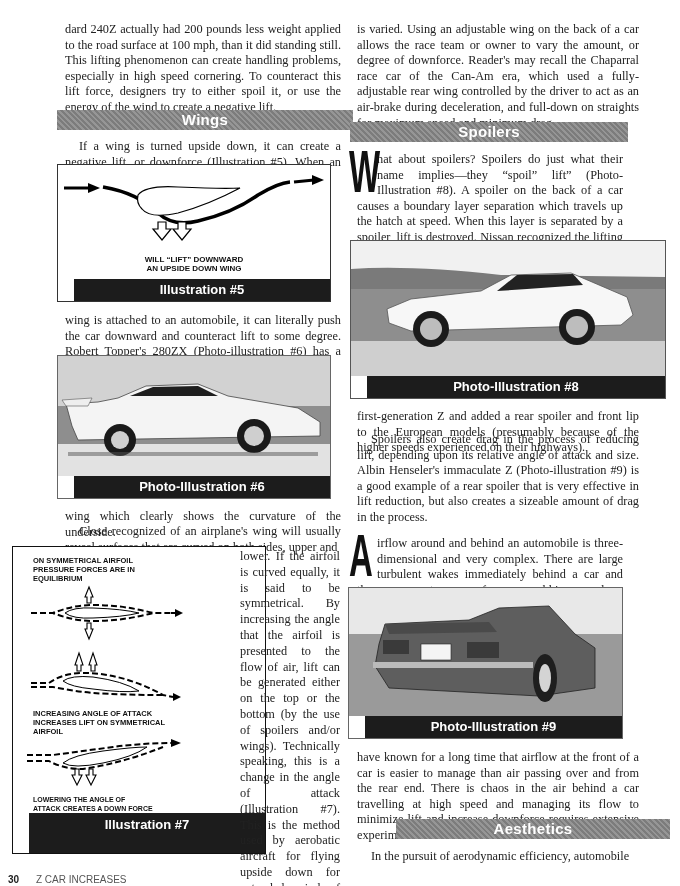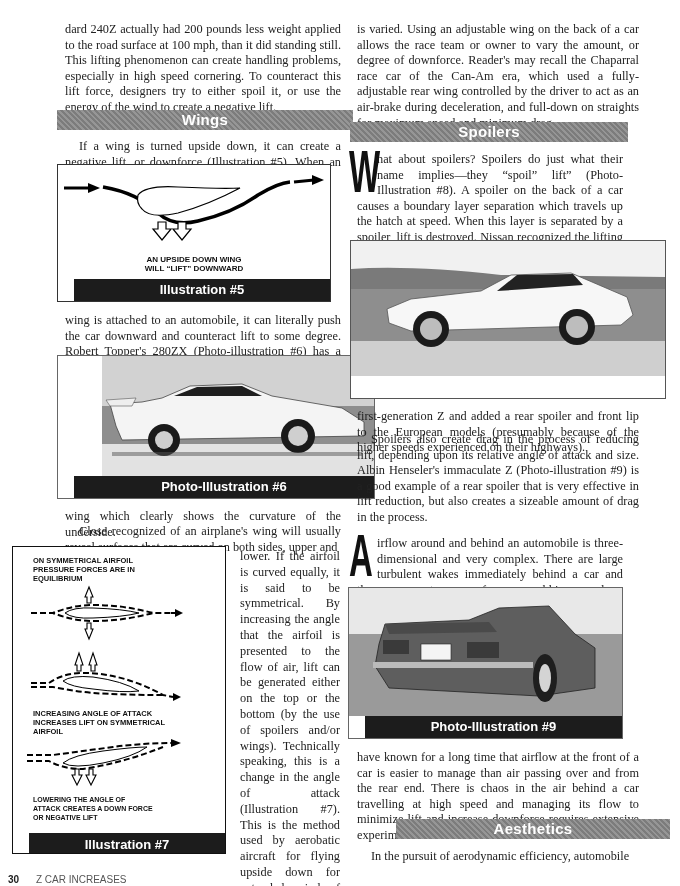--- a/index.html
+++ b/index.html
@@ -68,50 +68,50 @@
     <g>
       <line x1="236" y1="17" x2="256" y2="15" stroke="#000" stroke-width="3"></line>
       <polygon points="254,10 266,15 254,20" fill="#000"></polygon>
     </g>
     <g fill="#fff" stroke="#000" stroke-width="1.2">
       <polygon points="100,57 108,57 108,64 113,64 104,75 95,64 100,64"></polygon>
       <polygon points="120,57 128,57 128,64 133,64 124,75 115,64 120,64"></polygon>
     </g>
   </svg>
   <div class="diagram-label" style="left:0; right:0; top:90px; text-align:center; font-size:8px;">
+    <div>WILL “LIFT” DOWNWARD</div>
     <div>AN UPSIDE DOWN WING</div>
-    <div>WILL “LIFT” DOWNWARD</div>
   </div>
   <div class="caption-bar">Illustration #5</div>
 </div>
 
 <p class="para abs" style="left:57px; top:305px; width:276px;">wing is attached to an automobile, it can literally push the car downward and counteract lift to some degree. Robert Topper's 280ZX (Photo-illustration #6) has a rear</p>
 
-<div class="figure photo" style="left:57px; top:355px; width:272px; height:142px; border-color:#666;padding-left:44px;">
+<div class="figure photo" style="left:57px; top:355px; width:272px; height:142px; border-color:#666;">
   <svg width="272" height="120" viewBox="0 0 272 120" aria-label="White Nissan 280ZX with rear wing, side view">
     <rect width="272" height="120" fill="#bdbdbd"></rect>
     <rect y="0" width="272" height="50" fill="#d2d2d2"></rect>
     <rect y="50" width="272" height="40" fill="#8e8e8e"></rect>
     <rect y="88" width="272" height="32" fill="#e2e2e2"></rect>
     <path d="M8 48 L40 46 L60 42 L88 30 L140 28 L170 40 L240 52 L262 66 L262 80 L20 84 L14 70 Z" fill="#f4f4f4" stroke="#444" stroke-width="0.8"></path>
     <path d="M72 40 L95 31 L140 30 L160 40 Z" fill="#1e1e1e"></path>
     <path d="M4 44 L34 42 L30 50 L8 50 Z" fill="#eee" stroke="#555" stroke-width="0.6"></path>
     <circle cx="62" cy="84" r="16" fill="#1a1a1a"></circle>
       <circle cx="62" cy="84" r="9" fill="#cfcfcf"></circle>
     <circle cx="196" cy="80" r="17" fill="#1a1a1a"></circle>
       <circle cx="196" cy="80" r="10" fill="#cfcfcf"></circle>
     <rect x="10" y="96" width="250" height="4" fill="#555" opacity="0.5"></rect>
   </svg>
   <div class="caption-bar">Photo-Illustration #6</div>
 </div>
 
 <p class="para abs" style="left:57px; top:501px; width:276px;">wing which clearly shows the curvature of the underside.</p>
 <p class="para indent abs" style="left:57px; top:516px; width:276px;">Close recognized of an airplane's wing will usually reveal surfaces that are curved on both sides, upper and</p>
 
-<div class="figure" style="left:12px; top:546px; width:212px; height:306px; border:1.5px solid #111;">
+<div class="figure" style="left:12px; top:546px; width:212px; height:306px; border:1.5px solid #111;padding-left:40px;">
   <div class="diagram-label" style="left:20px; top:9px; width:120px;">ON SYMMETRICAL AIRFOIL PRESSURE FORCES ARE IN EQUILIBRIUM</div>
   <svg class="abs" style="left:0; top:36px;" width="212" height="60" viewBox="0 0 212 60">
     <polygon points="72,14 76,4 80,14 78,14 78,20 74,20 74,14" fill="#fff" stroke="#000" stroke-width="1.1"></polygon>
     <path d="M18 30 L40 30 Q60 22 80 22 Q110 22 140 30 L160 30" fill="none" stroke="#000" stroke-width="2" stroke-dasharray="6 3"></path>
     <path d="M18 30 L40 30 Q60 38 80 38 Q110 38 140 30" fill="none" stroke="#000" stroke-width="2" stroke-dasharray="6 3"></path>
     <path d="M52 30 Q60 24 80 25 Q110 26 126 30 Q110 34 80 35 Q60 36 52 30 Z" fill="#fff" stroke="#000" stroke-width="1"></path>
     <line x1="158" y1="30" x2="164" y2="30" stroke="#000" stroke-width="2"></line>
     <polygon points="162,26 170,30 162,34" fill="#000"></polygon>
     <polygon points="74,40 78,40 78,46 80,46 76,56 72,46 74,46" fill="#fff" stroke="#000" stroke-width="1.1"></polygon>
   </svg>
@@ -126,21 +126,21 @@
   <div class="diagram-label" style="left:20px; top:162px; width:140px;">INCREASING ANGLE OF ATTACK INCREASES LIFT ON SYMMETRICAL AIRFOIL</div>
   <svg class="abs" style="left:0; top:192px;" width="212" height="50" viewBox="0 0 212 50">
     <path d="M14 16 L40 16 Q70 12 100 8 Q130 4 160 4" fill="none" stroke="#000" stroke-width="2" stroke-dasharray="6 3"></path>
     <path d="M14 22 L36 22 Q50 30 70 30 Q110 24 150 8" fill="none" stroke="#000" stroke-width="2" stroke-dasharray="6 3"></path>
     <path d="M50 24 Q60 16 90 12 Q120 8 134 8 Q120 18 90 24 Q60 30 50 24 Z" fill="#fff" stroke="#000" stroke-width="1"></path>
     <polygon points="158,0 168,4 158,8" fill="#000"></polygon>
     <polygon points="62,30 66,30 66,36 69,36 64,46 59,36 62,36" fill="#fff" stroke="#000" stroke-width="1.1"></polygon>
     <polygon points="76,30 80,30 80,36 83,36 78,46 73,36 76,36" fill="#fff" stroke="#000" stroke-width="1.1"></polygon>
   </svg>
   <div class="diagram-label" style="left:20px; top:248px; width:120px; font-size:7px;">LOWERING THE ANGLE OF ATTACK CREATES A DOWN FORCE OR NEGATIVE LIFT</div>
-  <div class="caption-bar" style="height:20px; line-height:24px;text-align:center;">Illustration #7</div>
+  <div class="caption-bar" style="height:40px; line-height:24px;text-align:center;">Illustration #7</div>
 </div>
 
 <p class="para abs" style="left:232px; top:541px; width:100px; line-height:15.8px;">lower. If the airfoil is curved equally, it is said to be symmetrical. By increasing the angle that the airfoil is presented to the flow of air, lift can be generated either on the top or the bottom (by the use of spoilers and/or wings). Technically speaking, this is a change in the angle of attack (Illustration #7). This is the method used by aerobatic aircraft for flying upside down for extended periods of time. You may have also noticed that some race car wings are built this way. They are curved equally on both sides. To create downforce, the angle of attack</p>
 
 <p class="para abs" style="left:349px; top:14px; width:282px;">is varied. Using an adjustable wing on the back of a car allows the race team or owner to vary the amount, or degree of downforce. Reader's may recall the Chaparral race car of the Can-Am era, which used a fully-adjustable rear wing controlled by the driver to act as an air-brake during deceleration, and full-down on straights for maximum speed and minimum drag.</p>
 
 <div class="section-bar" style="left:350px; top:122px; width:278px;">Spoilers</div>
 
 <div class="abs" style="left:349px; top:144px; width:282px;">
   <span class="dropcap">W</span>
@@ -153,20 +153,21 @@
     <path d="M0 28 Q60 24 150 34 L314 36 L314 70 L0 70 Z" fill="#7a7a7a"></path>
     <rect y="48" width="314" height="56" fill="#8e8e8e"></rect>
     <rect y="100" width="314" height="35" fill="#cfcfcf"></rect>
     <path d="M36 68 L60 58 L130 50 L160 34 L220 32 L276 56 L282 74 L270 84 L60 90 L38 82 Z" fill="#f7f7f7" stroke="#555" stroke-width="0.8"></path>
     <path d="M146 50 L166 34 L222 33 L232 44 L176 48 Z" fill="#222"></path>
     <circle cx="80" cy="88" r="18" fill="#1b1b1b"></circle>
       <circle cx="80" cy="88" r="11" fill="#bdbdbd"></circle>
     <circle cx="226" cy="86" r="18" fill="#1b1b1b"></circle>
       <circle cx="226" cy="86" r="11" fill="#bdbdbd"></circle>
   </svg>
+  <div class="caption-bar">Photo-Illustration #8</div>
 </div>
 
 <p class="para abs" style="left:349px; top:401px; width:282px;">first-generation Z and added a rear spoiler and front lip to the European models (presumably because of the higher speeds experienced on their highways).</p>
 <p class="para indent abs" style="left:349px; top:424px; width:282px;">Spoilers also create drag in the process of reducing lift, depending upon its relative angle of attack and size. Albin Henseler's immaculate Z (Photo-illustration #9) is a good example of a rear spoiler that is very effective in lift reduction, but also creates a sizeable amount of drag in the process.</p>
 
 <div class="abs" style="left:349px; top:528px; width:282px;">
   <span class="dropcap">A</span>
   <p class="para">irflow around and behind an automobile is three-dimensional and very complex. There are large turbulent wakes immediately behind a car and these create performance-robbing drag. Aerodynamicist's</p>
 </div>
 

